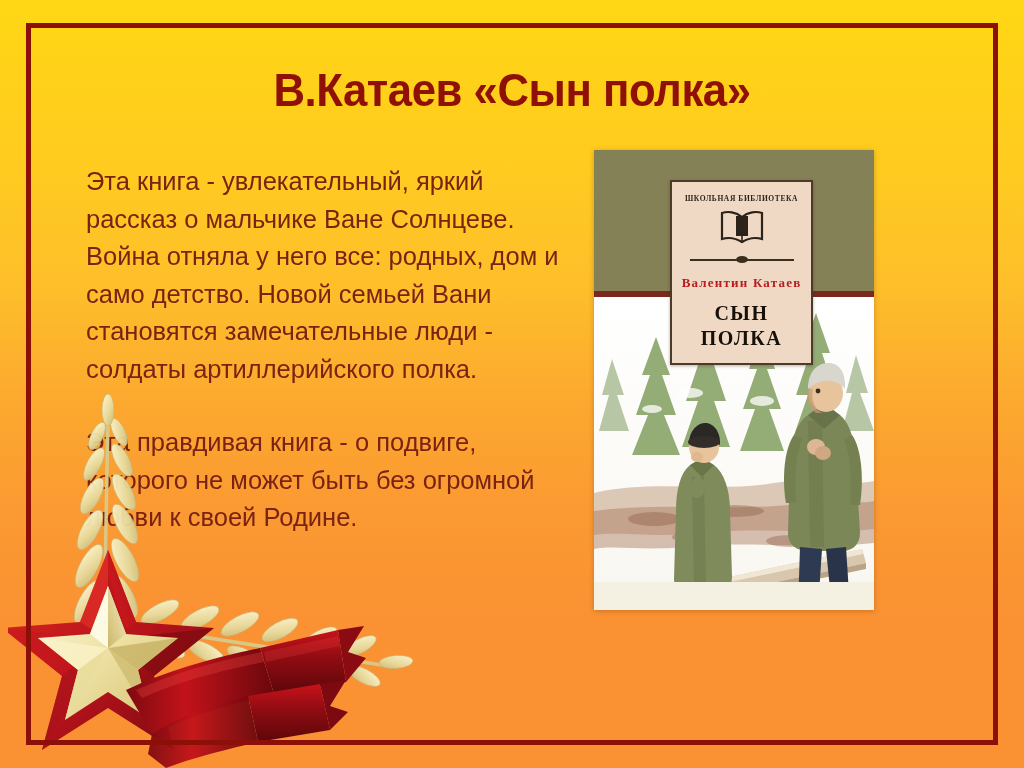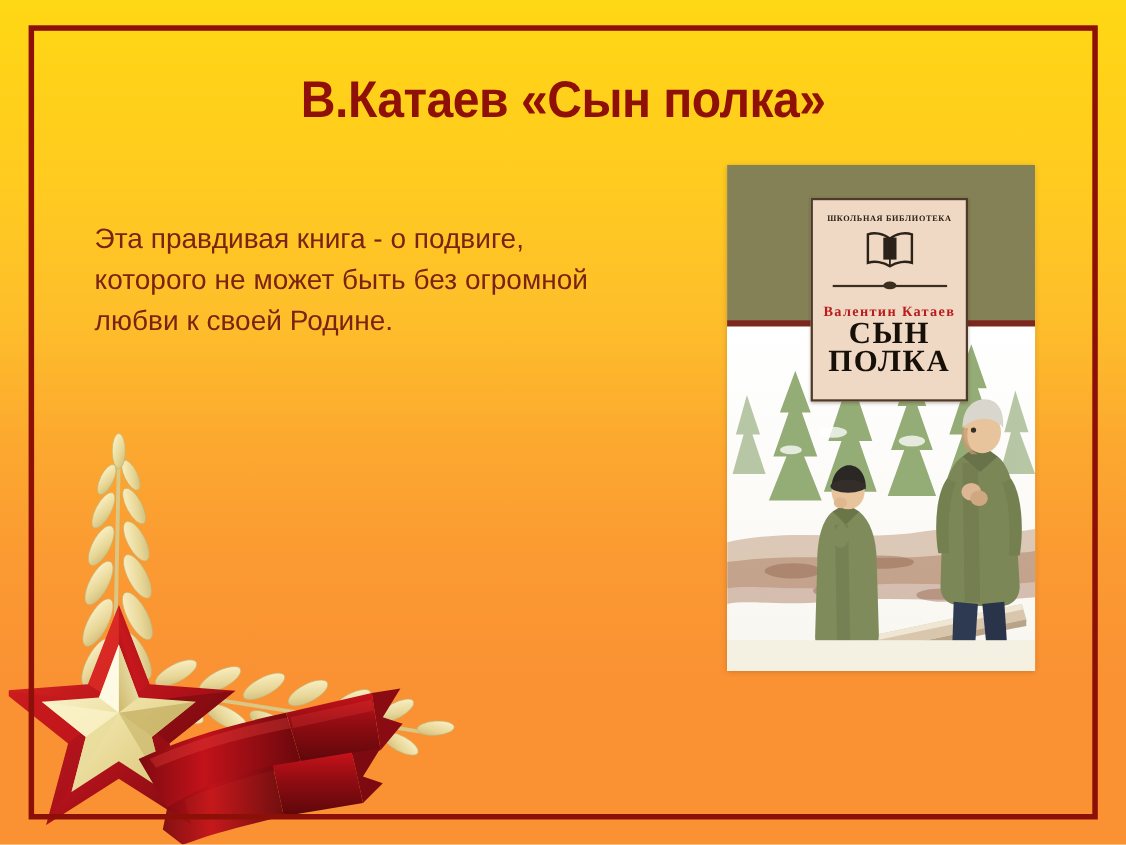--- a/index.html
+++ b/index.html
@@ -70,21 +70,21 @@
   #body-text p {
     margin: 0;
   }
   #body-text p.gap {
     margin-top: 36px;
   }
 
   
   #book {
     position: absolute;
-    left: 661px;
+    left: 594px;
     top: 150px;
     width: 280px;
     height: 460px;
     background: #FBFBF6;
     box-shadow: 0 1px 5px rgba(90,40,0,.30);
     overflow: hidden;
     z-index: 4;
   }
   #book-top {
     position: absolute;
@@ -165,24 +165,24 @@
   }
   .plate-author {
     margin-top: 12px;
     font-family: "Liberation Serif", serif;
     font-weight: bold;
     font-size: 13px;
     letter-spacing: 1.2px;
     color: #b91c1c;
   }
   .plate-title {
-    margin-top: 0;
+    margin-top: 10px;
     font-family: "Liberation Serif", serif;
     font-weight: bold;
-    font-size: 28px;
+    font-size: 20px;
     line-height: 25px;
     letter-spacing: 1.5px;
     color: #171008;
   }
 
   
   #illus {
     position: absolute;
     left: 0;
     top: 147px;
@@ -203,20 +203,21 @@
   }
 </style>
 </head>
 <body>
 
 <div id="slide">
 
   <div id="title">В.Катаев «Сын полка»</div>
 
   <div id="body-text">
+    <p>Эта книга - увлекательный, яркий рассказ о мальчике Ване Солнцеве. Война отняла у него все: родных, дом и само детство. Новой семьей Вани становятся замечательные люди - солдаты артиллерийского полка.</p>
     <p class="gap">Эта правдивая книга - о подвиге, которого не может быть без огромной любви к своей Родине.</p>
   </div>
 
   <div id="book">
 
     <div id="book-top"></div>
     <div id="book-rule"></div>
     <div id="book-bottom"></div>
 
     <div id="illus">

